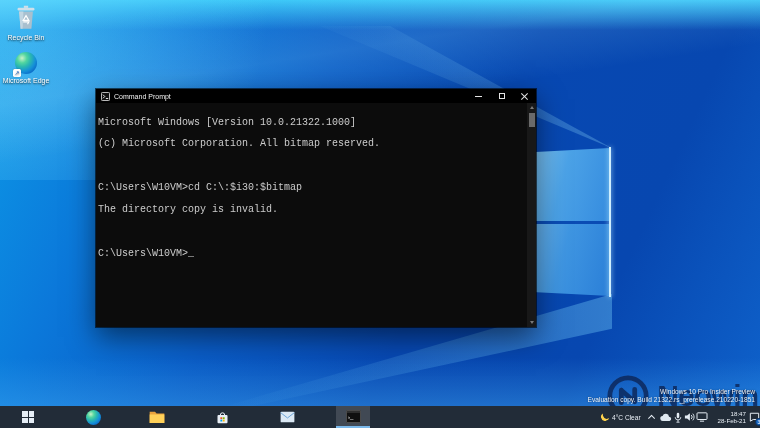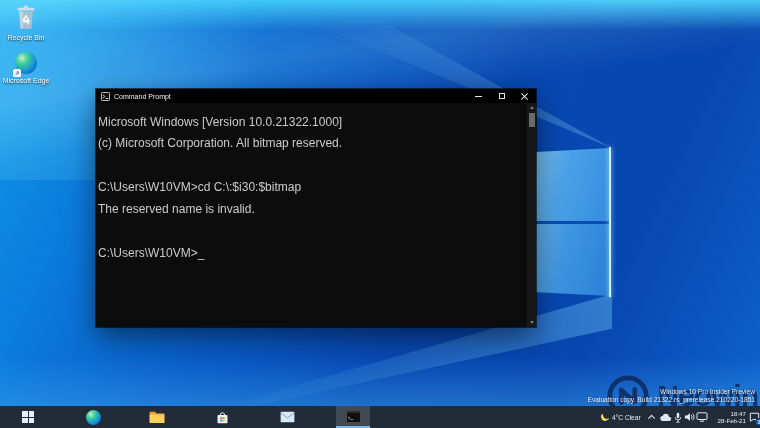--- a/index.html
+++ b/index.html
@@ -60,21 +60,21 @@
   #cmd-title { font-size:7px; color:#f2f2f2; margin-left:4px; }
   #cmd-titlebar svg { margin-left:5px; }
   .ctrl-spacer { flex:1; }
   .ctrl-btn { width:23px; height:14px; display:flex; align-items:center; justify-content:center; position:relative; }
   .g-min { width:7px; height:1px; background:#e4e4e4; }
   .g-max { width:6px; height:6px; border:1px solid #e4e4e4; }
   .g-close-a,.g-close-b { position:absolute; width:9px; height:1px; background:#e4e4e4; left:7px; top:6.5px; }
   .g-close-a { transform:rotate(45deg); } .g-close-b { transform:rotate(-45deg); }
   #cmd-client { position:absolute; left:0; right:0; top:14px; bottom:0; background:#0c0c0c; }
   #cmd-text { position:absolute; left:2px; top:1px; right:17px;
-    font-family:Liberation Sans, sans-serif; font-size:12px; line-height:7.3px;
+    font-family:Liberation Mono, monospace; font-size:10px; line-height:7.3px;
     color:#cccccc; white-space:pre; }
   .console-line { min-height:7.3px; }
   #cursor { animation:blink 1s steps(1) infinite; }
   @keyframes blink { 50% { opacity:0; } }
   #cmd-scrollbar { position:absolute; right:0; top:0; bottom:0; width:9px; background:#181818; }
   .sb-arrow { position:absolute; left:0; width:9px; height:9px; display:flex; align-items:center; justify-content:center; }
   .tri-up { width:0; height:0; border-left:2.5px solid transparent; border-right:2.5px solid transparent; border-bottom:3.5px solid #7a7a7a; }
   .tri-down { width:0; height:0; border-left:2.5px solid transparent; border-right:2.5px solid transparent; border-top:3.5px solid #7a7a7a; }
   #sb-thumb { position:absolute; left:1.5px; width:6px; top:10px; height:14px; background:#6a6a6a; }
 
@@ -172,21 +172,21 @@
           <span class="g-close-a"></span>
           <span class="g-close-b"></span>
         </span>
     </div>
     <div id="cmd-client">
       <div id="cmd-text">
         <div class="console-line">Microsoft Windows [Version 10.0.21322.1000]</div>
         <div class="console-line">(c) Microsoft Corporation. All bitmap reserved.</div>
         <div class="console-line"></div>
         <div class="console-line">C:\Users\W10VM&gt;cd C:\:$i30:$bitmap</div>
-        <div class="console-line">The reserved name is invalid.</div>
+        <div class="console-line">The directory copy is invalid.</div>
         <div class="console-line"></div>
         <div class="console-line"><span>C:\Users\W10VM&gt;</span><span id="cursor">_</span></div>
       </div>
       <div id="cmd-scrollbar">
         <span class="sb-arrow" style="top:0;">
             <span class="tri-up"></span>
           </span>
         <span id="sb-thumb"></span>
         <span class="sb-arrow" style="bottom:0;">
             <span class="tri-down"></span>

